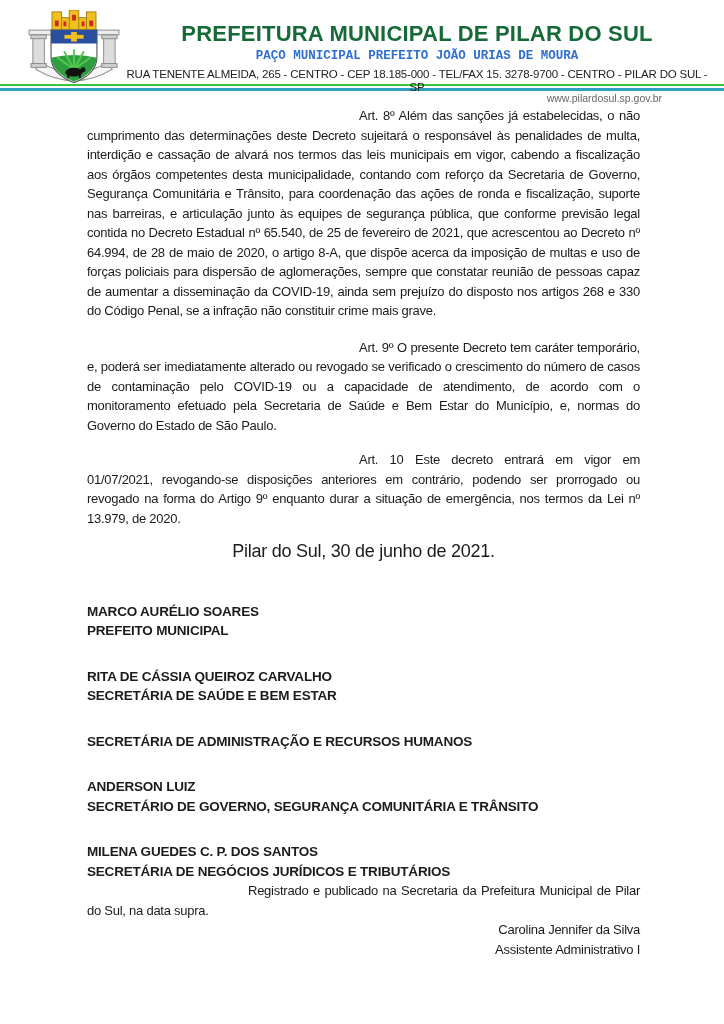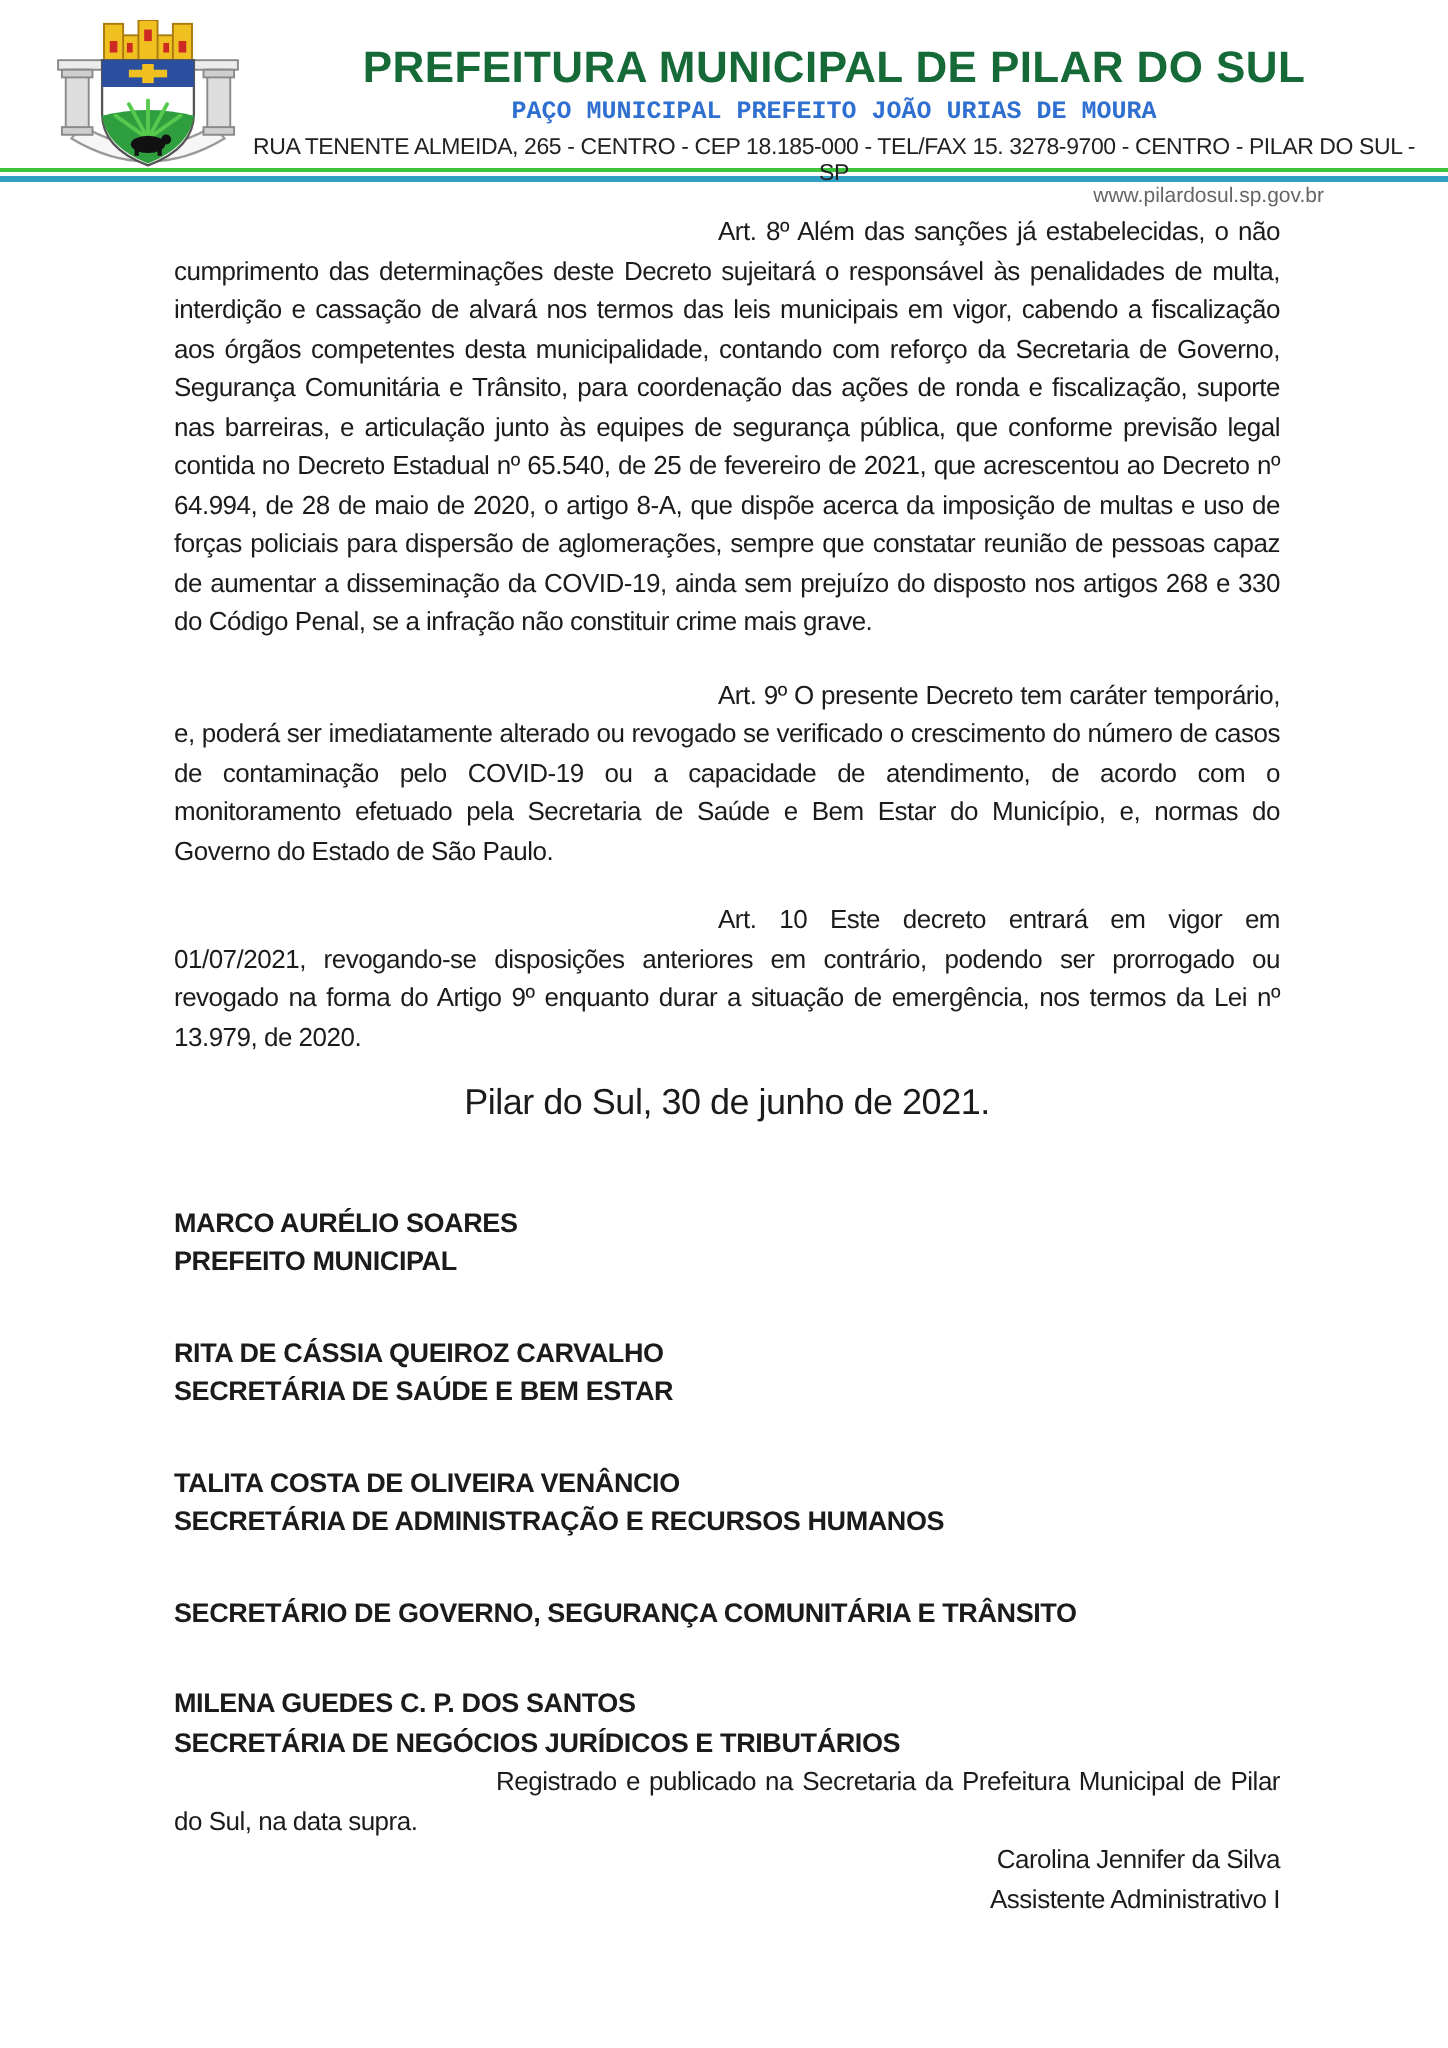--- a/index.html
+++ b/index.html
@@ -111,24 +111,24 @@
     <div class="signatures">
       <div class="sig-block">
         <div>MARCO AURÉLIO SOARES</div>
         <div>PREFEITO MUNICIPAL</div>
       </div>
       <div class="sig-block">
         <div>RITA DE CÁSSIA QUEIROZ CARVALHO</div>
         <div>SECRETÁRIA DE SAÚDE E BEM ESTAR</div>
       </div>
       <div class="sig-block">
-        <div>TALITA COSTA DE OLIVEIRA VENÂNCIO</div>
         <div>SECRETÁRIA DE ADMINISTRAÇÃO E RECURSOS HUMANOS</div>
       </div>
       <div class="sig-block">
+        <div>ANDERSON LUIZ</div>
         <div>SECRETÁRIO DE GOVERNO, SEGURANÇA COMUNITÁRIA E TRÂNSITO</div>
       </div>
       <div class="sig-block">
         <div>MILENA GUEDES C. P. DOS SANTOS</div>
         <div>SECRETÁRIA DE NEGÓCIOS JURÍDICOS E TRIBUTÁRIOS</div>
       </div>
     </div>
 
     <p class="para registration">Registrado e publicado na Secretaria da Prefeitura Municipal de Pilar do Sul, na data supra.</p>
 

